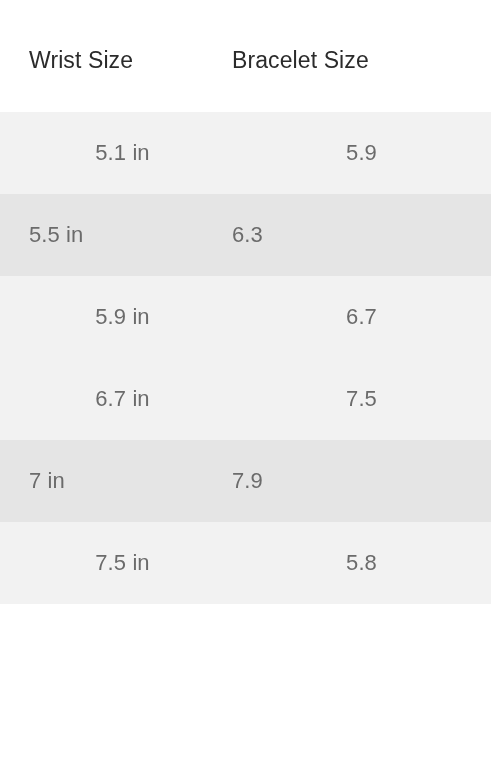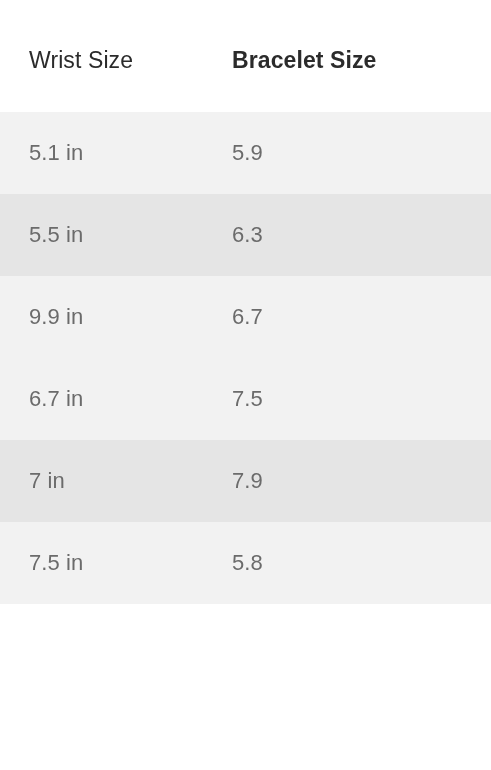--- a/index.html
+++ b/index.html
@@ -38,21 +38,20 @@
     letter-spacing: 0.1px;
     color: #2b2b2b;
     background: #ffffff;
     box-sizing: border-box;
     padding-bottom: 38px;
     white-space: nowrap;
   }
 
   .size-chart thead th.col-bracelet-head {
     padding-left: 16px;
-    font-weight: bold;
   }
 
   
   .size-chart tbody td {
     height: 82px;
     padding: 0 0 0 29px;
     font-size: 22px;
     font-weight: 400;
     letter-spacing: 0.1px;
     color: #6b6b6b;
@@ -60,20 +59,21 @@
     box-sizing: border-box;
     white-space: nowrap;
   }
 
   .size-chart tbody td.cell-bracelet {
     padding-left: 16px;
   }
 
   .size-chart tbody tr.row-shaded td {
     background: #f2f2f2;
+    text-align: center;
   }
 
   .size-chart tbody tr.row-plain td {
     background: #e5e5e5;
   }
 </style>
 </head>
 <body>
 
 <table class="size-chart">
@@ -92,21 +92,21 @@
   <tbody>
     <tr class="row-shaded">
       <td class="cell-wrist">5.1 in</td>
       <td class="cell-bracelet">5.9</td>
     </tr>
     <tr class="row-plain">
       <td class="cell-wrist">5.5 in</td>
       <td class="cell-bracelet">6.3</td>
     </tr>
     <tr class="row-shaded">
-      <td class="cell-wrist">9.9 in</td>
+      <td class="cell-wrist">5.9 in</td>
       <td class="cell-bracelet">6.7</td>
     </tr>
     <tr class="row-shaded">
       <td class="cell-wrist">6.7 in</td>
       <td class="cell-bracelet">7.5</td>
     </tr>
     <tr class="row-plain">
       <td class="cell-wrist">7 in</td>
       <td class="cell-bracelet">7.9</td>
     </tr>

